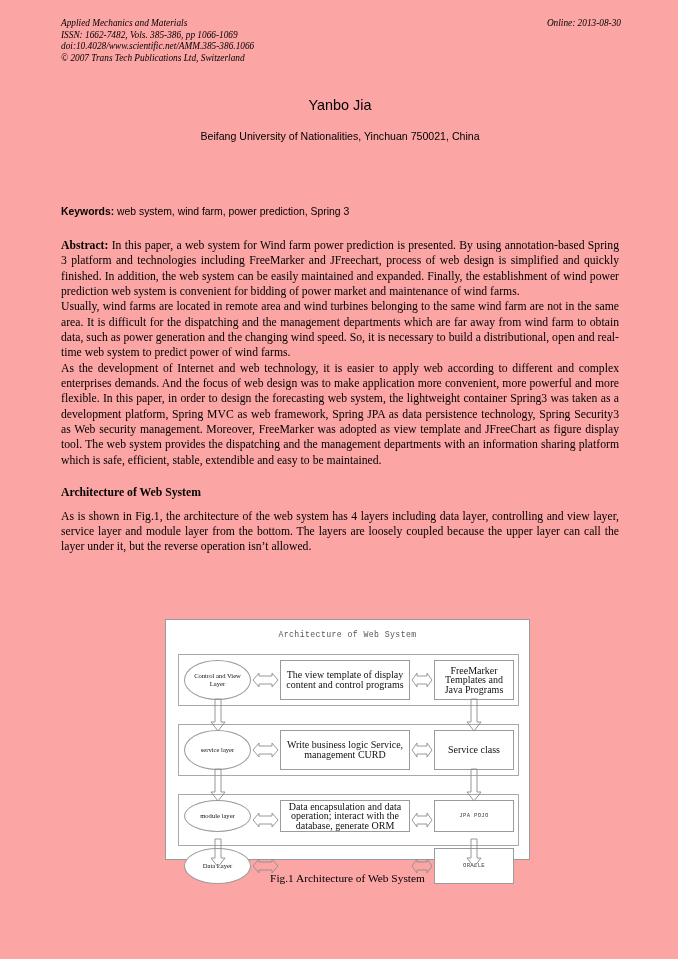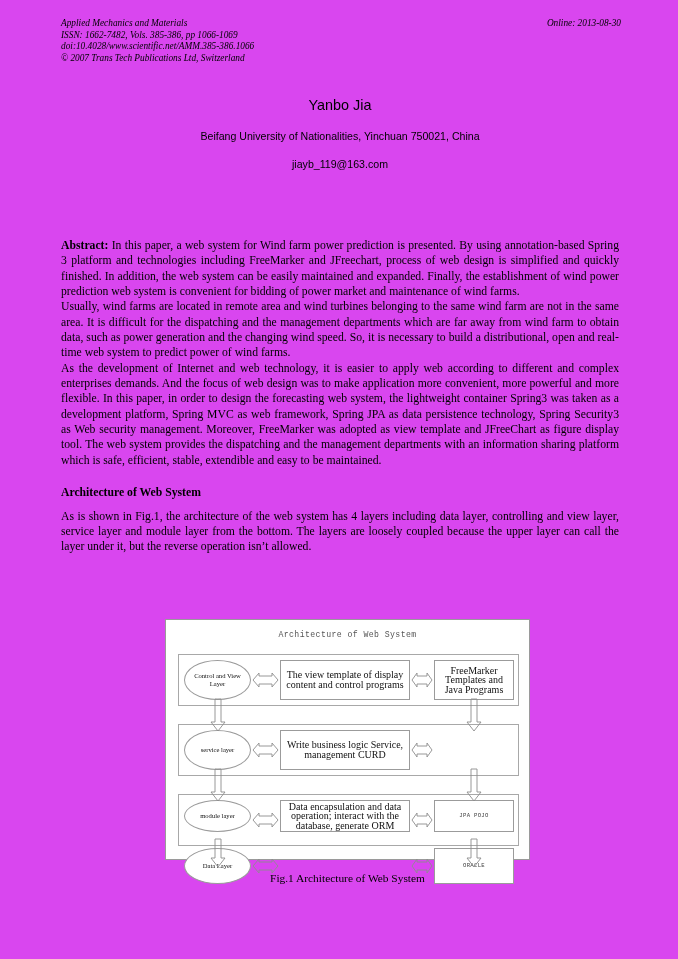--- a/index.html
+++ b/index.html
@@ -14,21 +14,21 @@
     font-family: "Liberation Serif", serif;
     color: #000000;
     overflow: hidden;
   }
 
   .page {
     position: absolute;
     left: 0; top: 0;
     width: 678px;
     height: 959px;
-    background: #d946ef;
+    background: #fca5a5;
   }
 
   
   .journal-header {
     position: absolute;
     left: 61px;
     top: 18px;
     width: 560px;
     height: 52px;
   }
@@ -238,23 +238,25 @@
       <div>ISSN: 1662-7482, Vols. 385-386, pp 1066-1069</div>
       <div>doi:10.4028/www.scientific.net/AMM.385-386.1066</div>
       <div>© 2007 Trans Tech Publications Ltd, Switzerland</div>
     </div>
     <div class="journal-right">Online: 2013-08-30</div>
   </div>
 
   <div class="title-block">
     <div class="author-name">Yanbo Jia</div>
     <div class="affiliation">Beifang University of Nationalities, Yinchuan 750021, China</div>
-    <div class="email">jiayb_119@163.com</div>
-  </div>
-
+  </div>
+
+  <div class="keywords">
+    <span class="kw-label">Keywords:</span><span> web system, wind farm, power prediction, Spring 3</span>
+  </div>
 
   <div class="body-text">
     <p class="abs"><span class="abs-label">Abstract:</span><span> In this paper, a web system for Wind farm power prediction is presented. By using annotation-based Spring 3 platform and technologies including FreeMarker and JFreechart, process of web design is simplified and quickly finished. In addition, the web system can be easily maintained and expanded. Finally, the establishment of wind power prediction web system is convenient for bidding of power market and maintenance of wind farms.</span></p>
     <p>Usually, wind farms are located in remote area and wind turbines belonging to the same wind farm are not in the same area. It is difficult for the dispatching and the management departments which are far away from wind farm to obtain data, such as power generation and the changing wind speed. So, it is necessary to build a distributional, open and real-time web system to predict power of wind farms.</p>
     <p>As the development of Internet and web technology, it is easier to apply web according to different and complex enterprises demands. And the focus of web design was to make application more convenient, more powerful and more flexible. In this paper, in order to design the forecasting web system, the lightweight container Spring3 was taken as a development platform, Spring MVC as web framework, Spring JPA as data persistence technology, Spring Security3 as Web security management. Moreover, FreeMarker was adopted as view template and JFreeChart as figure display tool. The web system provides the dispatching and the management departments with an information sharing platform which is safe, efficient, stable, extendible and easy to be maintained.</p>
     <div class="section-heading">Architecture of Web System</div>
     <p>As is shown in Fig.1, the architecture of the web system has 4 layers including data layer, controlling and view layer, service layer and module layer from the bottom. The layers are loosely coupled because the upper layer can call the layer under it, but the reverse operation isn’t allowed.</p>
   </div>
 
   <div class="figure-wrap">
@@ -265,20 +267,21 @@
       <div class="layer-band band1"></div>
       <div class="layer-band band2"></div>
       <div class="layer-band band3"></div>
 
       <div class="node ellipse col-a row1">Control and View Layer</div>
       <div class="node col-b row1">The view template of display content and control programs</div>
       <div class="node col-c row1">FreeMarker Templates and Java Programs</div>
 
       <div class="node ellipse col-a row2">service layer</div>
       <div class="node col-b row2">Write business logic Service, management CURD</div>
+      <div class="node col-c row2">Service class</div>
 
       <div class="node ellipse col-a row3">module layer</div>
       <div class="node col-b row3">Data encapsulation and data operation; interact with the database, generate ORM</div>
       <div class="node col-c row3 mono">JPA POJO</div>
 
       <div class="node ellipse row4a">Data Layer</div>
       <div class="node row4c mono">ORACLE</div>
 
       <div class="arrow" style="left:86px; top:52px;">
         <svg width="27" height="16" viewBox="0 0 27 16">

